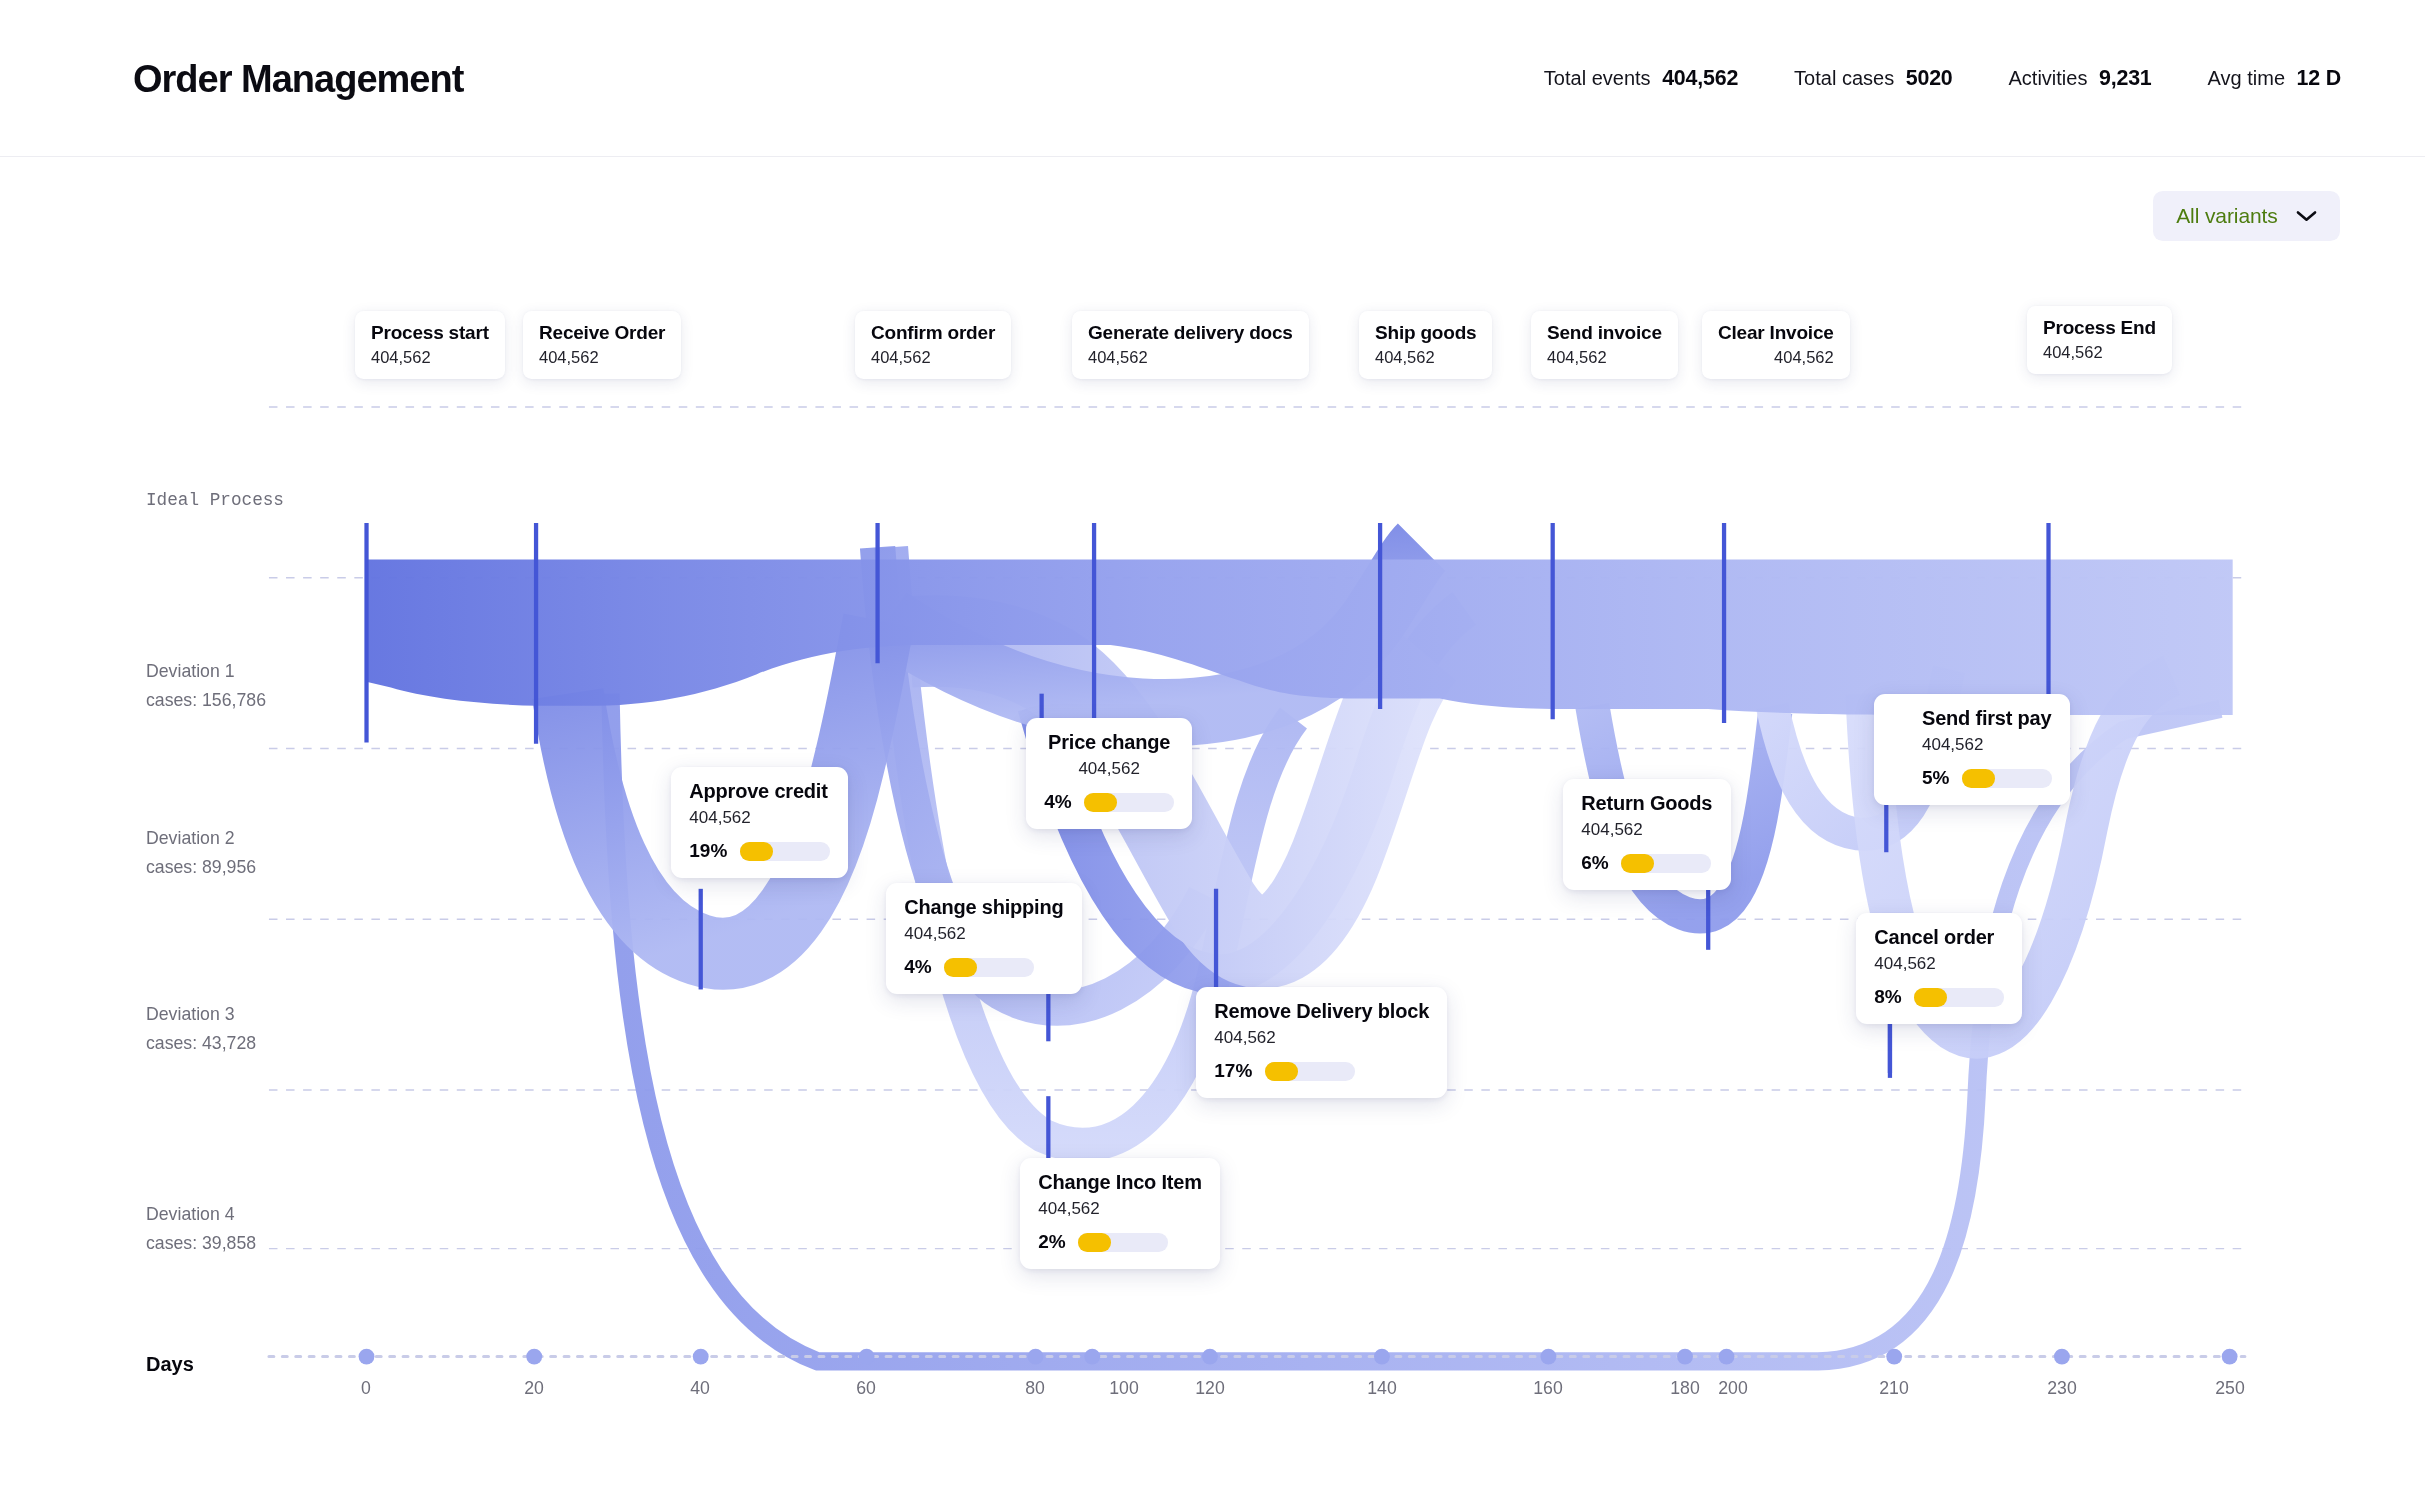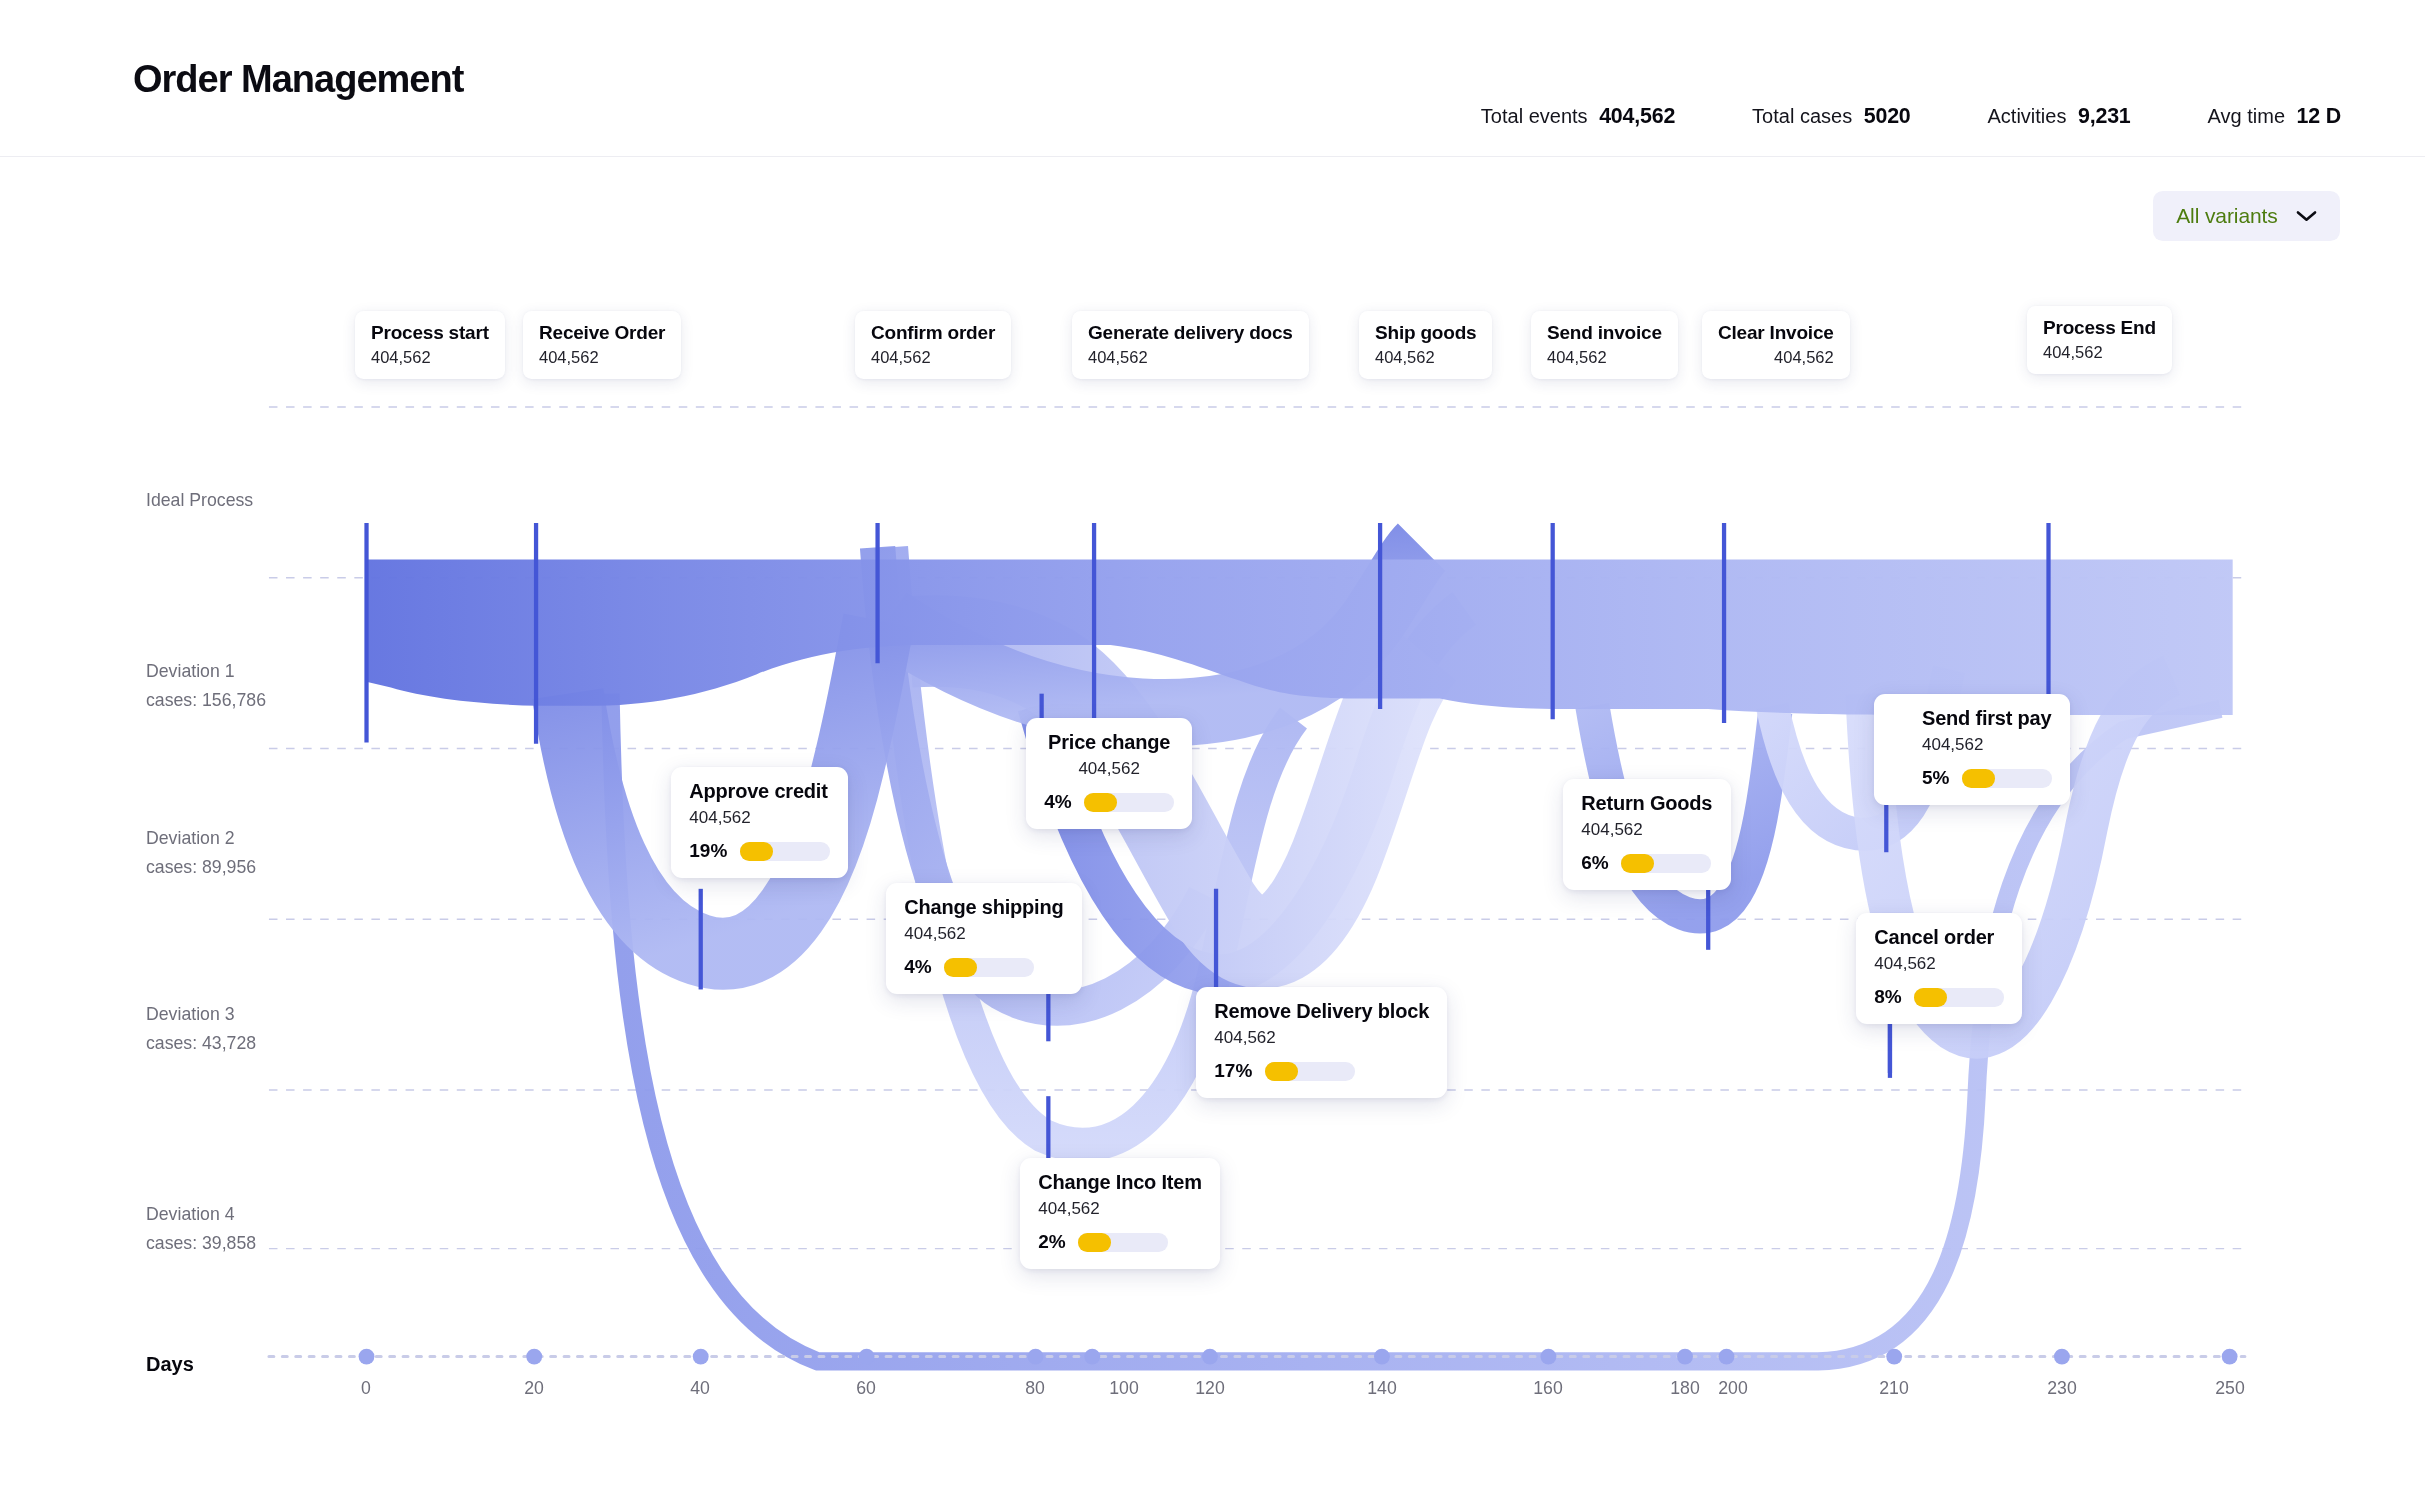--- a/index.html
+++ b/index.html
@@ -19,21 +19,21 @@
   }
   .page-title {
     position: absolute; left: 133px; top: 79px;
     transform: translateY(-50%);
     font-size: 38px; font-weight: 700;
     letter-spacing: -1px; color: #0b0b12;
   }
   .stats {
     position: absolute; right: 85px; top: 78px;
     transform: translateY(-50%);
-    display: flex; align-items: baseline; gap: 77px; margin-top: 38px;
+    display: flex; align-items: baseline; gap: 56px;
   }
   .stat { display: flex; align-items: baseline; gap: 11.6px; white-space: nowrap; }
   .stat-label { font-size: 20px; color: #14141c; font-weight: 400; }
   .stat-value { font-size: 21.4px; color: #08080f; font-weight: 700; letter-spacing: -0.2px; }
 
   
   .variant-btn {
     position: absolute; right: 85px; top: 191px;
     height: 50px; display: flex; align-items: center; gap: 18.3px;
     padding: 0 23px; border-radius: 9.8px;
@@ -258,21 +258,21 @@
         <circle cx="2538" cy="1967" r="13"></circle>
         <circle cx="2762" cy="1967" r="13"></circle>
         <circle cx="2830" cy="1967" r="13"></circle>
         <circle cx="3105" cy="1967" r="13"></circle>
         <circle cx="3380" cy="1967" r="13"></circle>
         <circle cx="3655" cy="1967" r="13"></circle>
       </g>
     </g>
   </svg>
 
-  <div class="rowlabel" style="left:146px; top:329px;">
+  <div class="rowlabel" style="left:146px; top:329px;font-family:Liberation Mono, monospace;">
     <span>Ideal Process</span>
   </div>
   <div class="rowlabel" style="left:146px; top:500px;">
     <span>Deviation 1</span>
     <span class="sub">cases: 156,786</span>
   </div>
   <div class="rowlabel" style="left:146px; top:667px;">
     <span>Deviation 2</span>
     <span class="sub">cases: 89,956</span>
   </div>

